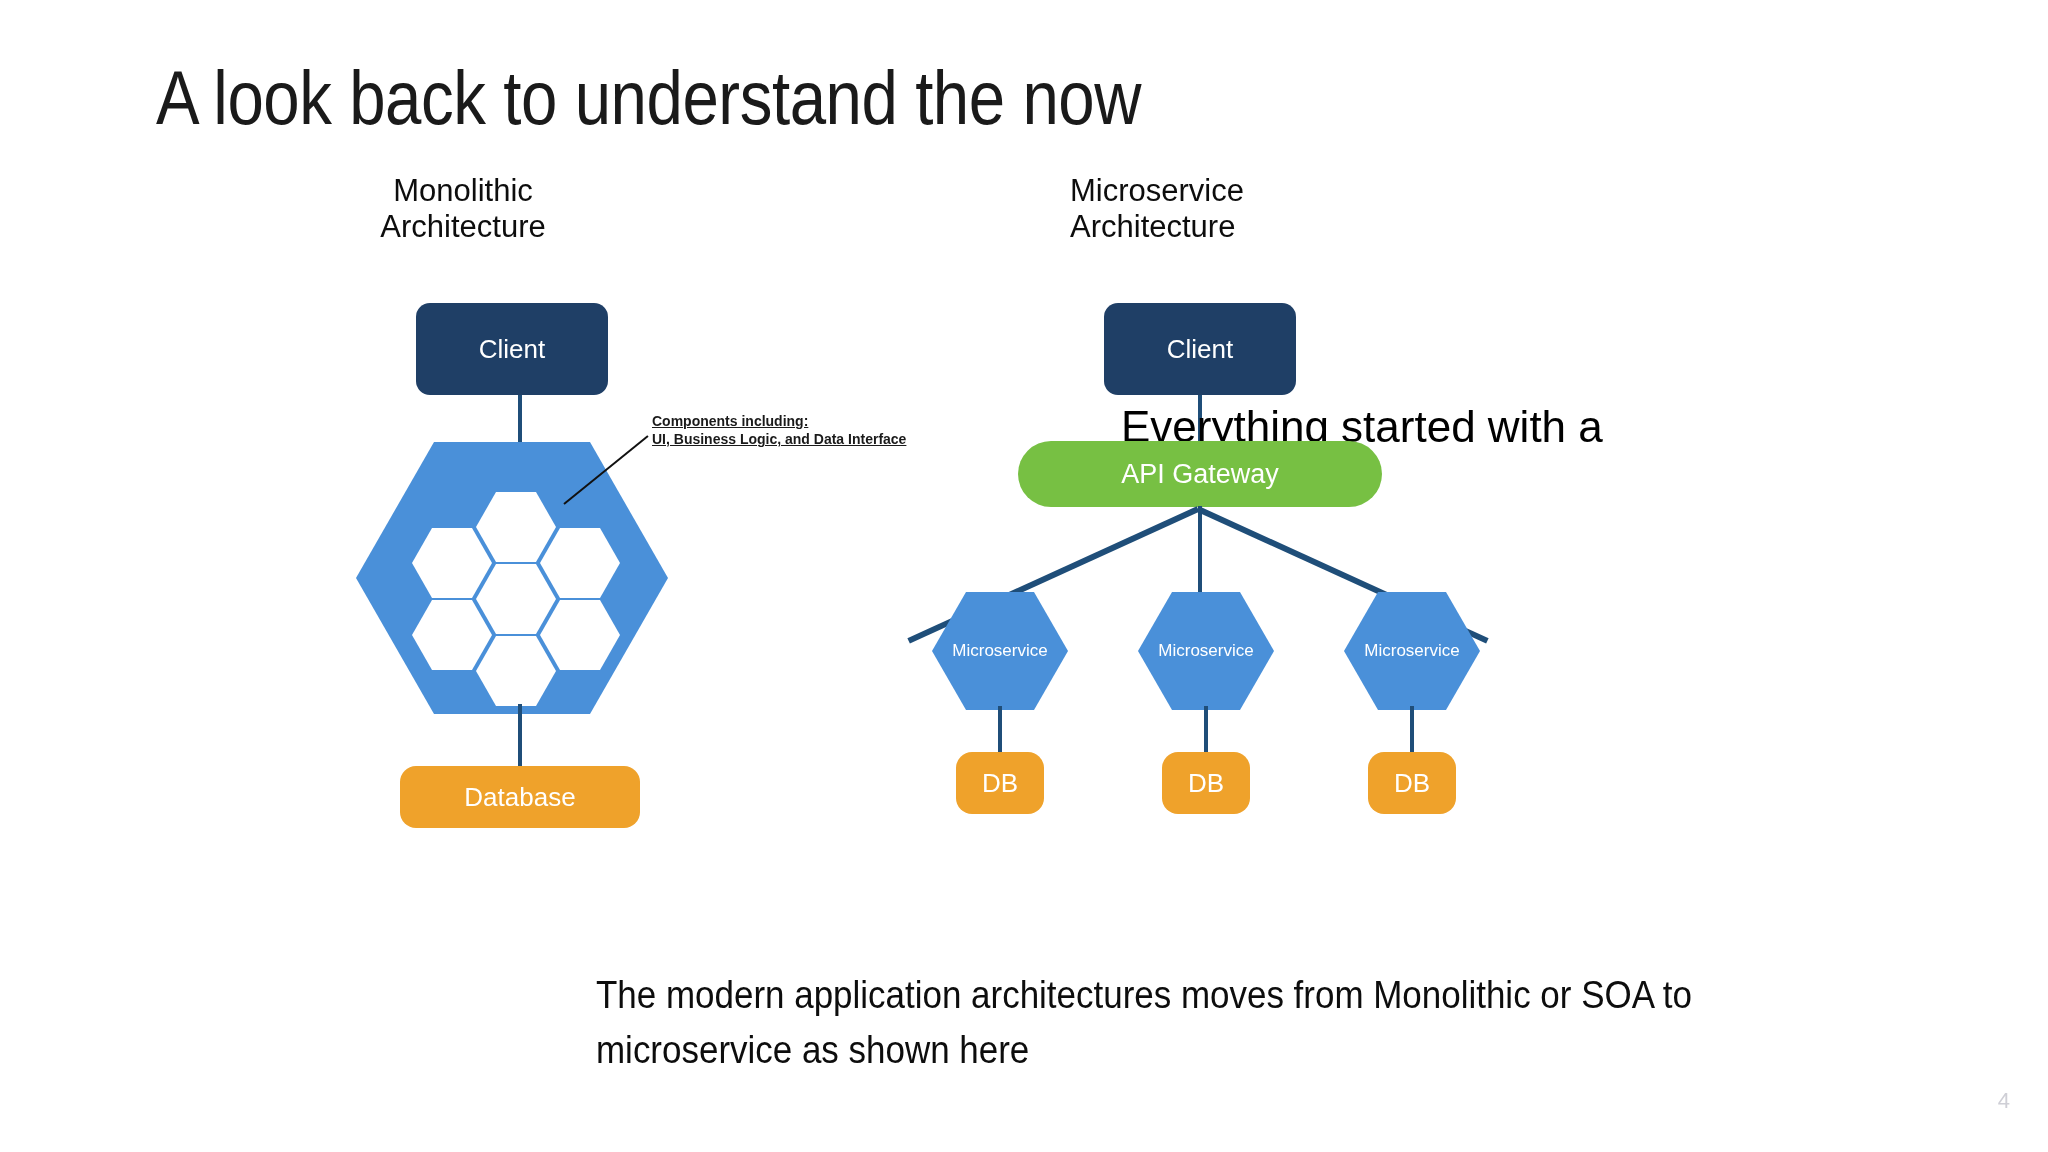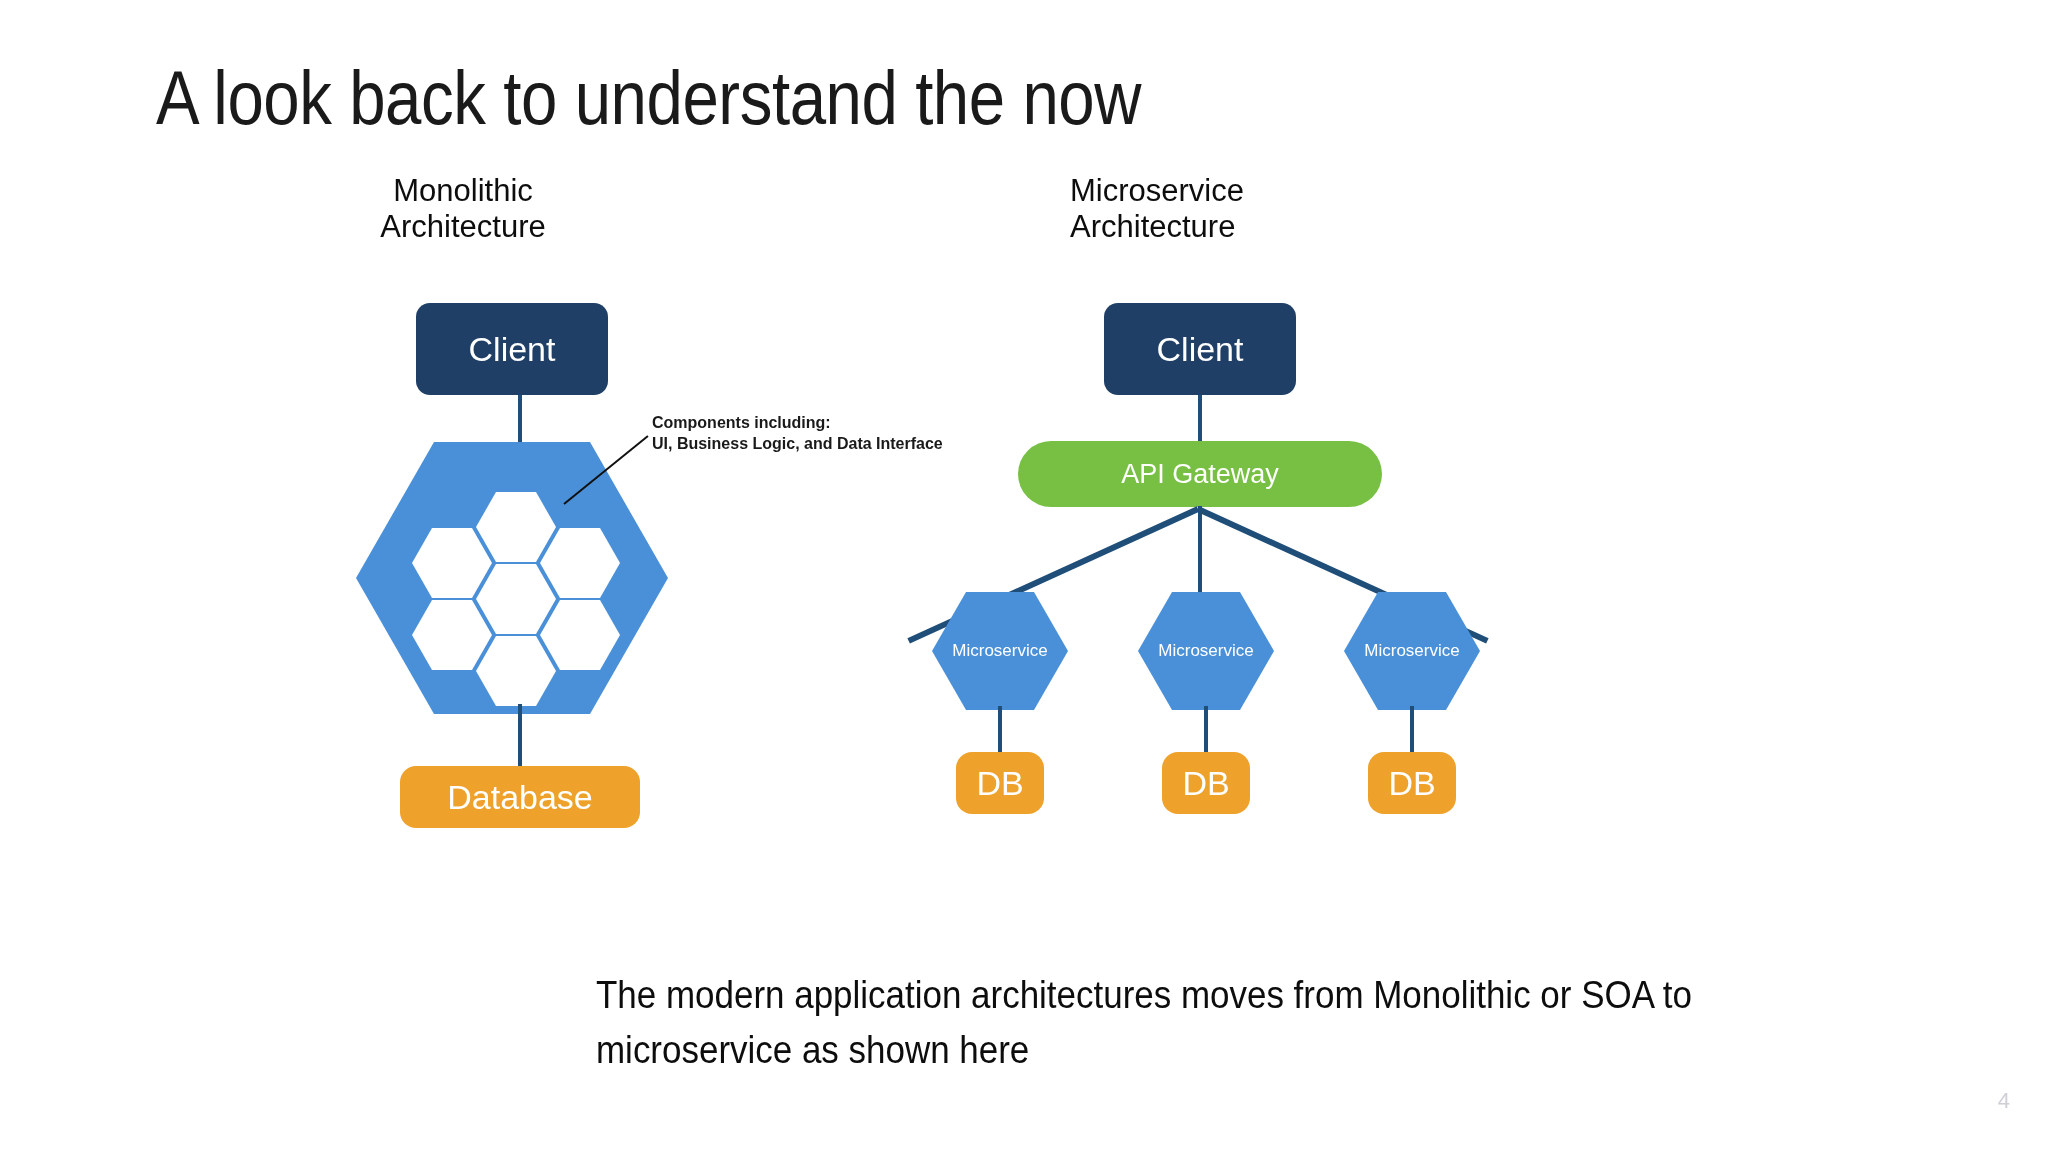--- a/index.html
+++ b/index.html
@@ -52,21 +52,21 @@
   #heading-micro { left: 1062px; top: 173px; width: 330px; text-align: left; }
 
   
   .node-box {
     position: absolute;
     display: flex;
     align-items: center;
     justify-content: center;
     box-sizing: border-box;
     color: #ffffff;
-    font-size: 34px;
+    font-size: 26px;
     font-weight: 400;
   }
 
   .client-box {
     background: #1f3f66;
     border-radius: 14px;
   }
 
   .db-pill {
     background: #efa22b;
@@ -108,25 +108,26 @@
   .hex.white-cell { background: #ffffff; }
   .hex-label {
     font-size: 17px;
     color: #ffffff;
     pointer-events: none;
   }
 
   
   .callout-text {
     position: absolute;
-    font-size: 16px;
+    font-size: 14px;
     font-weight: 600;
     line-height: 1.32;
     color: #1a1a1a;
     white-space: pre-line;
+    text-decoration: underline;
   }
   .callout-leader {
     position: absolute;
     height: 2px;
     background: #111111;
     transform-origin: left center;
   }
 
   
   .overlay-text {
@@ -198,20 +199,21 @@
   <div class="node-box db-pill" style="left:392px; top:766px; width:240px; height:62px;">
     <span>Database</span>
   </div>
 
   <div class="node-box client-box" style="left:1096px; top:303px; width:192px; height:92px;">
     <span>Client</span>
   </div>
 
   <div class="connector v" style="left:1190px; top:395px; height:46px;"></div>
 
+  <div class="overlay-text" style="left:1113px; top:398px;">Everything started with a</div>
 
   <div class="node-box gateway-pill" style="left:1010px; top:441px; width:364px; height:66px;">
     <span>API Gateway</span>
   </div>
 
 
   <div class="diag-line" style="left:1190px; top:506px; width:318px; transform:rotate(155.5deg);"></div>
   <div class="connector v" style="left:1190px; top:506px; height:98px;"></div>
   <div class="diag-line" style="left:1190px; top:506px; width:318px; transform:rotate(24.5deg);"></div>
 

